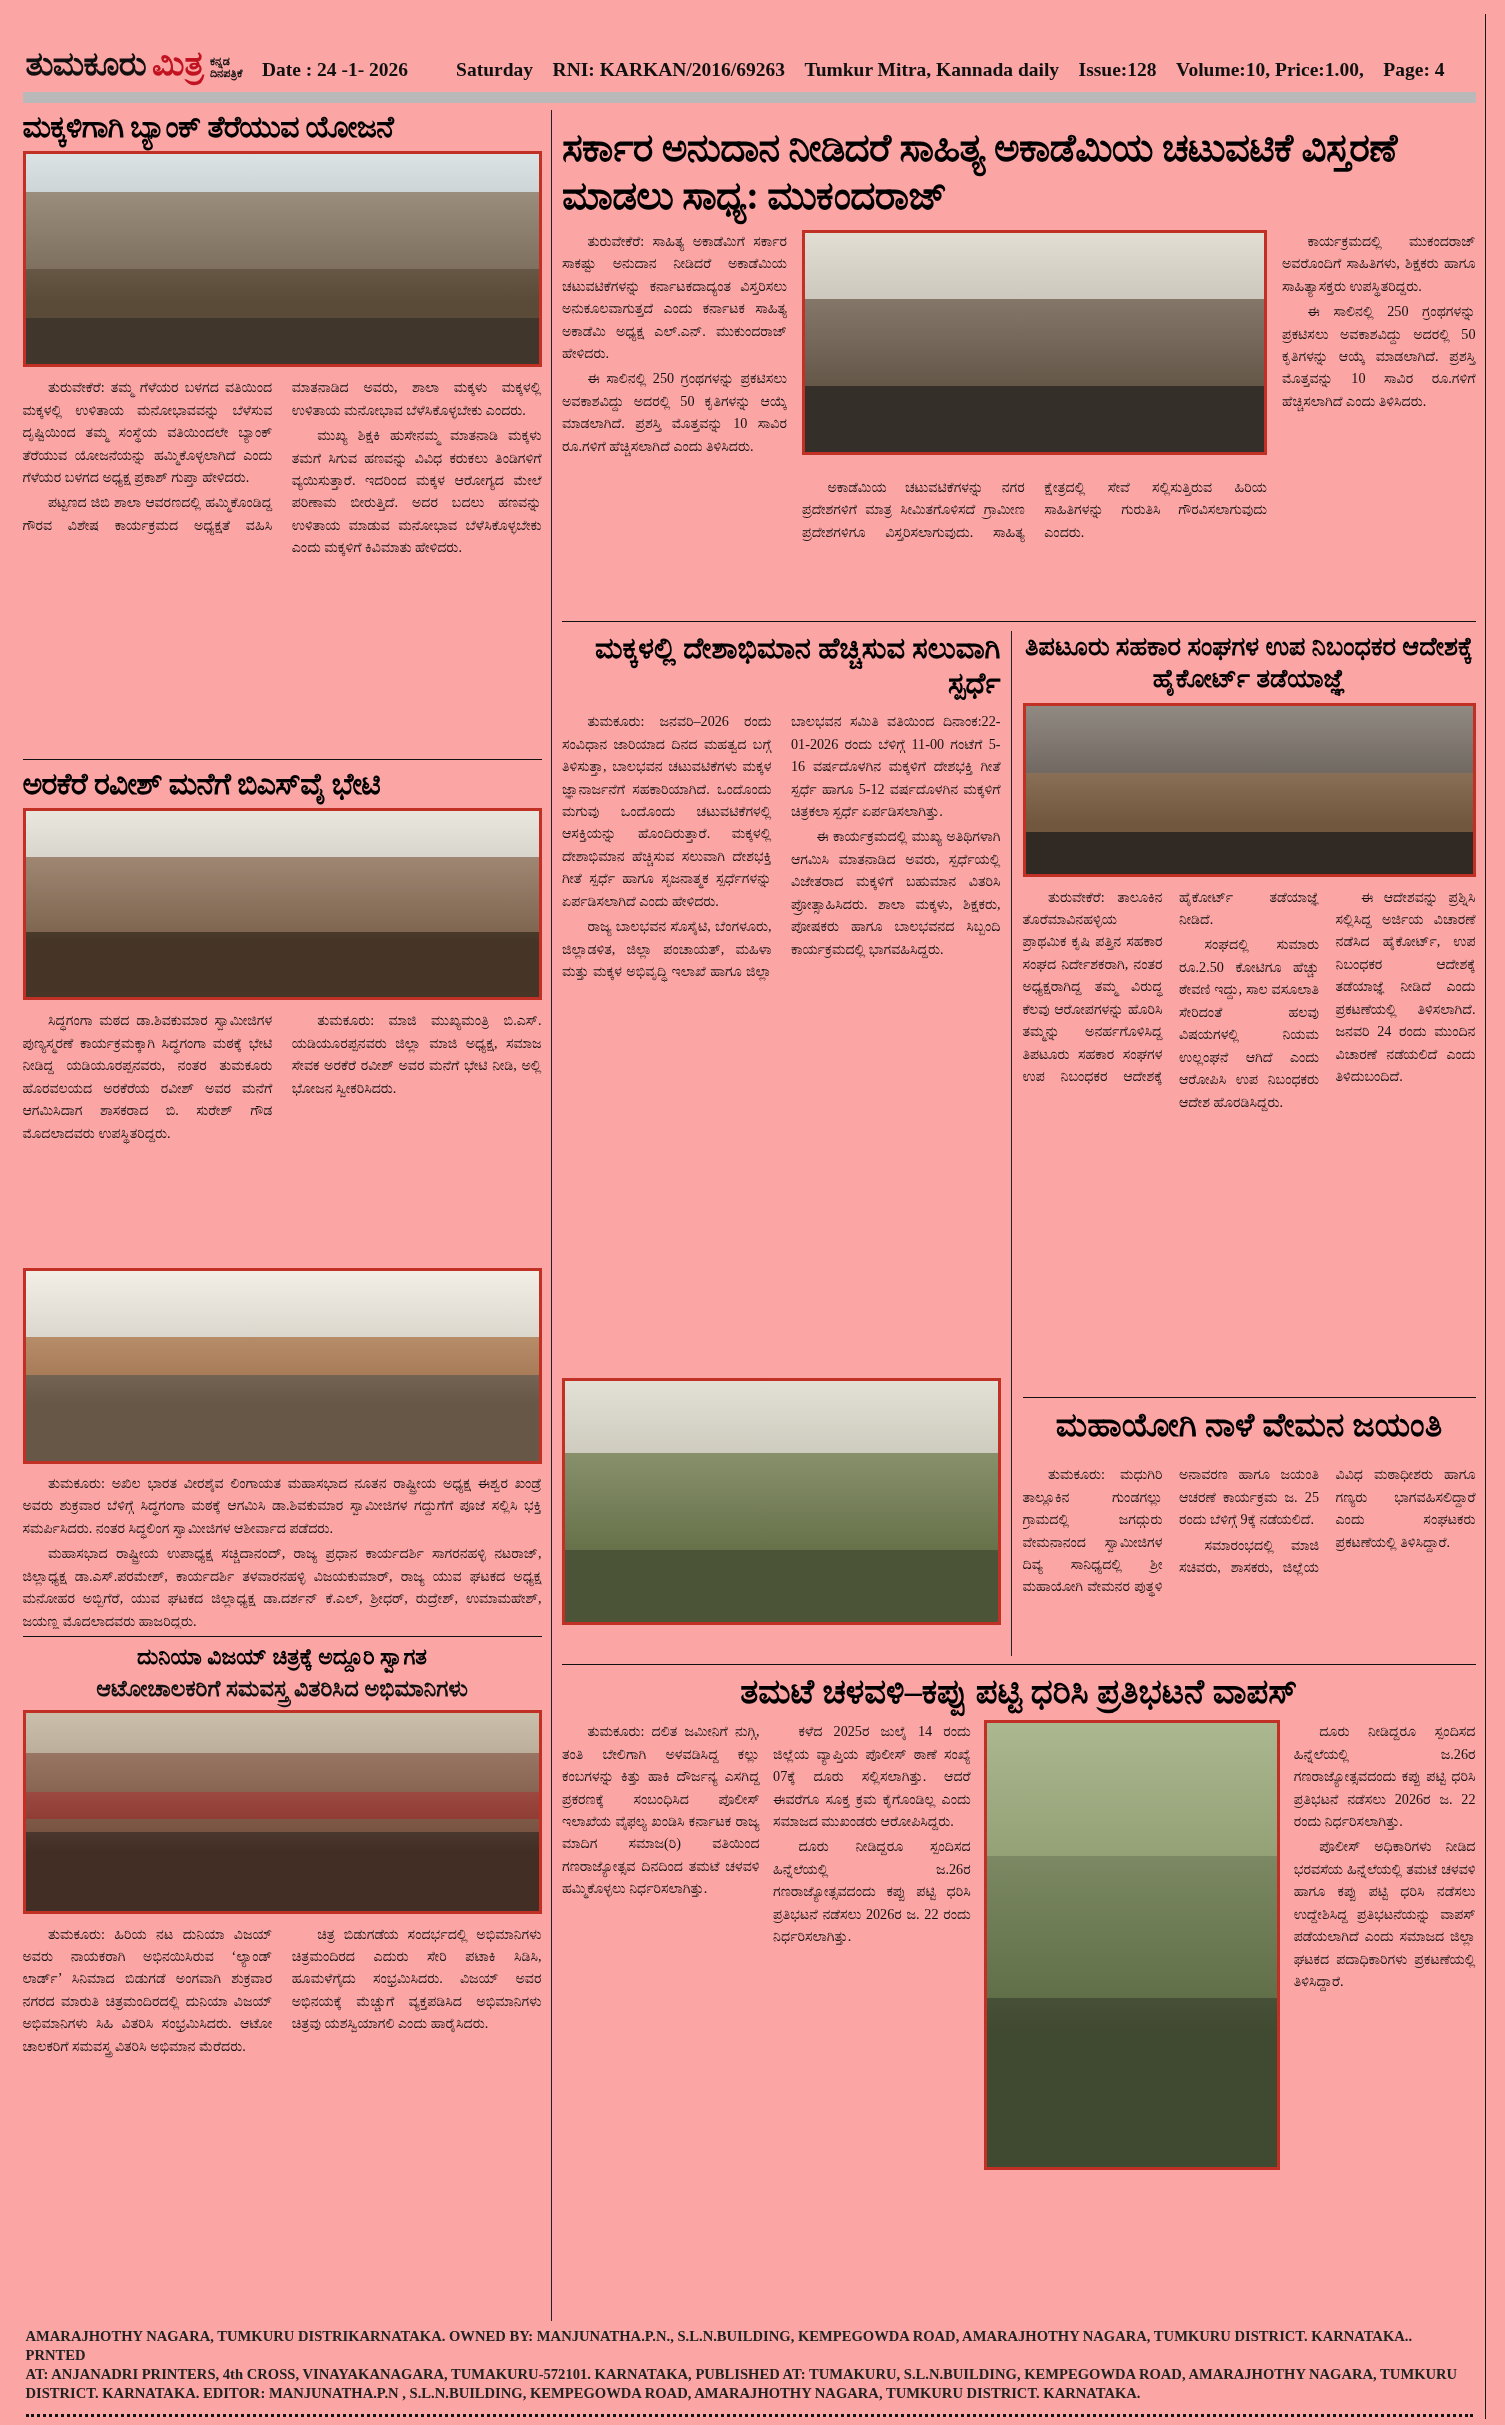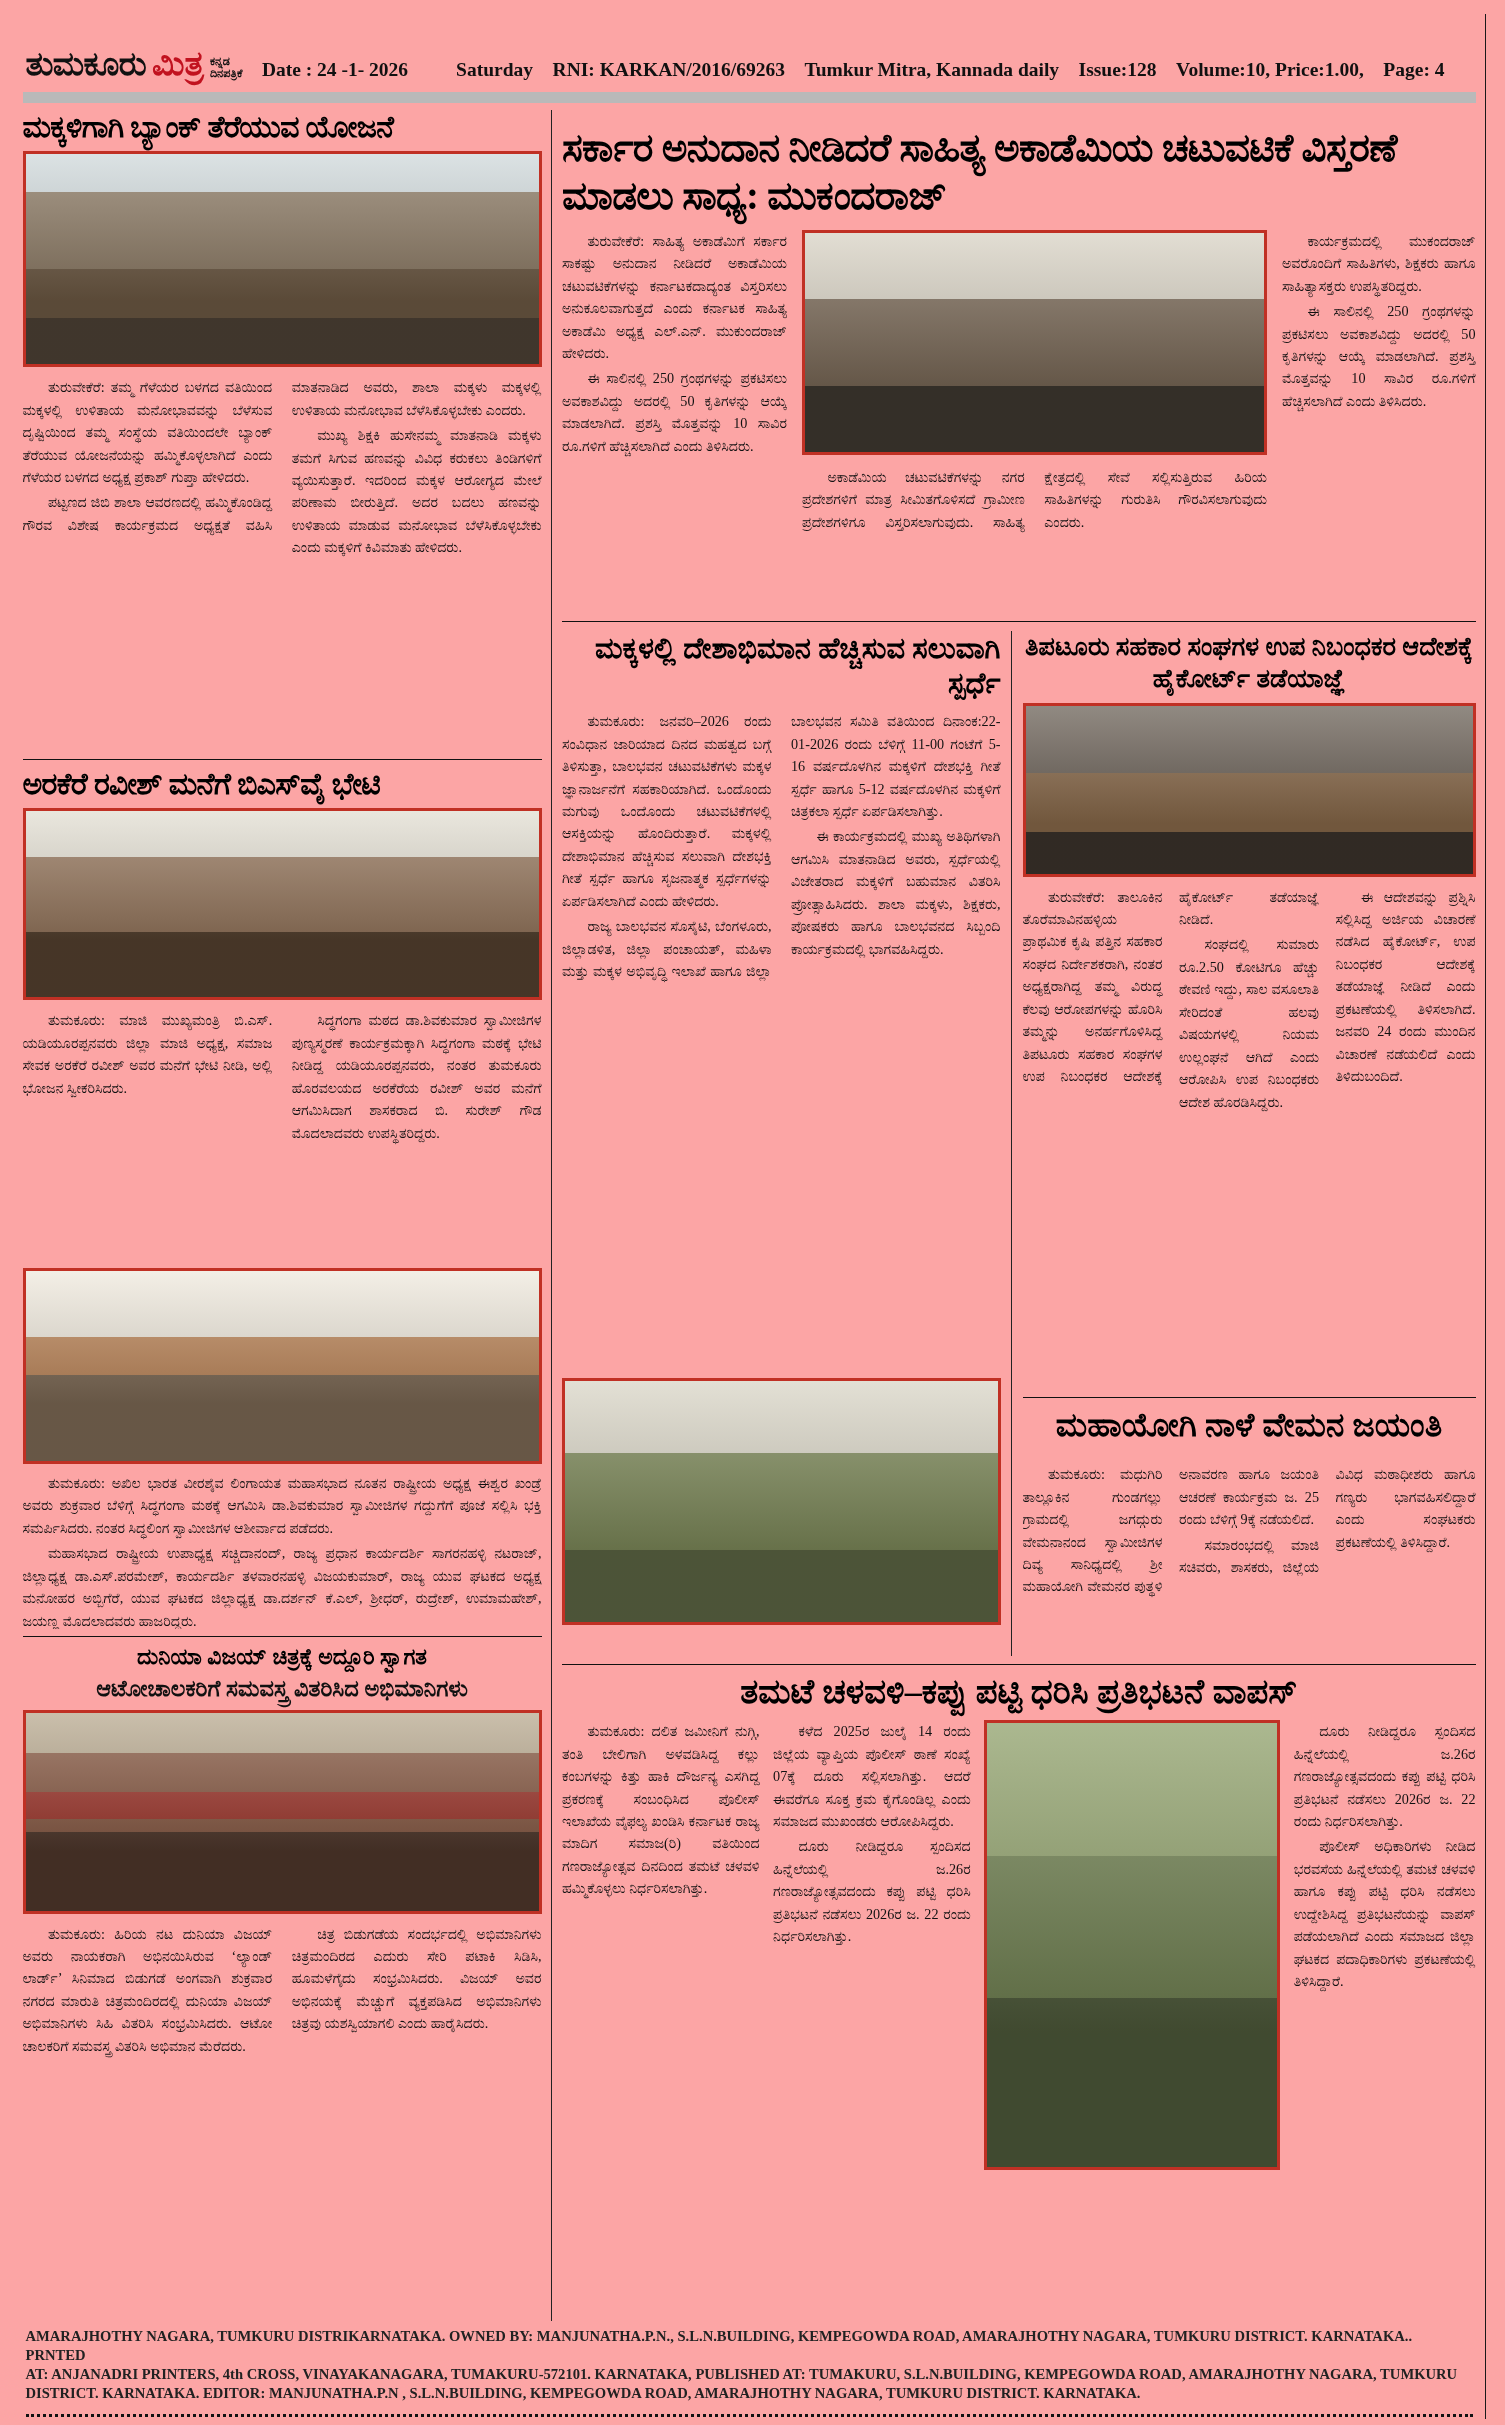--- a/index.html
+++ b/index.html
@@ -62,21 +62,21 @@
   .ph-table{ background:
       linear-gradient(180deg,#6c6258 0 40%, #8a6a4a 40% 75%, #3c332c 75%); }
   .ph-sapling{ background:
       linear-gradient(180deg,#d9d5c6 0 30%, #7e8a5a 30% 70%, #5d6644 70%); }
   .ph-garden{ background:
       linear-gradient(180deg,#8fa06a 0 30%, #6f8050 30% 62%, #4e5a3a 62%); }
   .ph-stripe{ position:absolute; left:0; right:0; height:14%; background:rgba(180,30,30,.55); top:40%; }
 
   
   .acad-grid{ display:grid; grid-template-columns: 225px 465px 1fr; gap:15px; margin-top:10.5px; }
-  .acad-grid .mid{ display:flex; flex-direction:column; gap:11px; }
+  .acad-grid .mid{ display:flex; flex-direction:column; gap:21px; }
 
   
   .midband{ display:grid; grid-template-columns: 450px 1fr; gap:0; margin-top:9px; }
   .midband .cellL{ padding-right:10.5px; border-right:0.7px solid #222; }
   .midband .cellR{ padding-left:10.5px; }
 
   
   .tam-grid{ display:grid; grid-template-columns: 1fr 1fr 296px 0.92fr; gap:13.5px; margin-top:9px; }
 
   .footer{ margin-top:auto; padding:6px 3px 1.5px 3px; }
@@ -122,22 +122,22 @@
           <p>ಮುಖ್ಯ ಶಿಕ್ಷಕಿ ಹುಸೇನಮ್ಮ ಮಾತನಾಡಿ ಮಕ್ಕಳು ತಮಗೆ ಸಿಗುವ ಹಣವನ್ನು ವಿವಿಧ ಕರುಕಲು ತಿಂಡಿಗಳಿಗೆ ವ್ಯಯಿಸುತ್ತಾರೆ. ಇದರಿಂದ ಮಕ್ಕಳ ಆರೋಗ್ಯದ ಮೇಲೆ ಪರಿಣಾಮ ಬೀರುತ್ತಿದೆ. ಅದರ ಬದಲು ಹಣವನ್ನು ಉಳಿತಾಯ ಮಾಡುವ ಮನೋಭಾವ ಬೆಳೆಸಿಕೊಳ್ಳಬೇಕು ಎಂದು ಮಕ್ಕಳಿಗೆ ಕಿವಿಮಾತು ಹೇಳಿದರು.</p>
         </div>
       </article>
 
       <hr class="rule">
 
       <article>
         <h1 class="hl-a">ಅರಕೆರೆ ರವೀಶ್ ಮನೆಗೆ ಬಿಎಸ್‌ವೈ ಭೇಟಿ</h1>
         <figure class="ph ph-bsy" style="height:192px; margin-top:7.5px;"></figure>
         <div class="bodytxt twocol clip" style="height:253px; margin-top:9px;">
+          <p>ಸಿದ್ಧಗಂಗಾ ಮಠದ ಡಾ.ಶಿವಕುಮಾರ ಸ್ವಾಮೀಜಿಗಳ ಪುಣ್ಯಸ್ಮರಣೆ ಕಾರ್ಯಕ್ರಮಕ್ಕಾಗಿ ಸಿದ್ಧಗಂಗಾ ಮಠಕ್ಕೆ ಭೇಟಿ ನೀಡಿದ್ದ ಯಡಿಯೂರಪ್ಪನವರು, ನಂತರ ತುಮಕೂರು ಹೊರವಲಯದ ಅರಕೆರೆಯ ರವೀಶ್ ಅವರ ಮನೆಗೆ ಆಗಮಿಸಿದಾಗ ಶಾಸಕರಾದ ಬಿ. ಸುರೇಶ್ ಗೌಡ ಮೊದಲಾದವರು ಉಪಸ್ಥಿತರಿದ್ದರು.</p>
           <p>ತುಮಕೂರು: ಮಾಜಿ ಮುಖ್ಯಮಂತ್ರಿ ಬಿ.ಎಸ್. ಯಡಿಯೂರಪ್ಪನವರು ಜಿಲ್ಲಾ ಮಾಜಿ ಅಧ್ಯಕ್ಷ, ಸಮಾಜ ಸೇವಕ ಅರಕೆರೆ ರವೀಶ್ ಅವರ ಮನೆಗೆ ಭೇಟಿ ನೀಡಿ, ಅಲ್ಲಿ ಭೋಜನ ಸ್ವೀಕರಿಸಿದರು.</p>
-          <p>ಸಿದ್ಧಗಂಗಾ ಮಠದ ಡಾ.ಶಿವಕುಮಾರ ಸ್ವಾಮೀಜಿಗಳ ಪುಣ್ಯಸ್ಮರಣೆ ಕಾರ್ಯಕ್ರಮಕ್ಕಾಗಿ ಸಿದ್ಧಗಂಗಾ ಮಠಕ್ಕೆ ಭೇಟಿ ನೀಡಿದ್ದ ಯಡಿಯೂರಪ್ಪನವರು, ನಂತರ ತುಮಕೂರು ಹೊರವಲಯದ ಅರಕೆರೆಯ ರವೀಶ್ ಅವರ ಮನೆಗೆ ಆಗಮಿಸಿದಾಗ ಶಾಸಕರಾದ ಬಿ. ಸುರೇಶ್ ಗೌಡ ಮೊದಲಾದವರು ಉಪಸ್ಥಿತರಿದ್ದರು.</p>
         </div>
         <figure class="ph ph-garland" style="height:196px; margin-top:6px;"></figure>
         <div class="bodytxt clip" style="height:157px; margin-top:7.5px;">
           <p>ತುಮಕೂರು: ಅಖಿಲ ಭಾರತ ವೀರಶೈವ ಲಿಂಗಾಯತ ಮಹಾಸಭಾದ ನೂತನ ರಾಷ್ಟ್ರೀಯ ಅಧ್ಯಕ್ಷ ಈಶ್ವರ ಖಂಡ್ರೆ ಅವರು ಶುಕ್ರವಾರ ಬೆಳಿಗ್ಗೆ ಸಿದ್ಧಗಂಗಾ ಮಠಕ್ಕೆ ಆಗಮಿಸಿ ಡಾ.ಶಿವಕುಮಾರ ಸ್ವಾಮೀಜಿಗಳ ಗದ್ದುಗೆಗೆ ಪೂಜೆ ಸಲ್ಲಿಸಿ ಭಕ್ತಿ ಸಮರ್ಪಿಸಿದರು. ನಂತರ ಸಿದ್ಧಲಿಂಗ ಸ್ವಾಮೀಜಿಗಳ ಆಶೀರ್ವಾದ ಪಡೆದರು.</p>
           <p>ಮಹಾಸಭಾದ ರಾಷ್ಟ್ರೀಯ ಉಪಾಧ್ಯಕ್ಷ ಸಚ್ಚಿದಾನಂದ್, ರಾಜ್ಯ ಪ್ರಧಾನ ಕಾರ್ಯದರ್ಶಿ ಸಾಗರನಹಳ್ಳಿ ನಟರಾಜ್, ಜಿಲ್ಲಾಧ್ಯಕ್ಷ ಡಾ.ಎಸ್.ಪರಮೇಶ್, ಕಾರ್ಯದರ್ಶಿ ತಳವಾರನಹಳ್ಳಿ ವಿಜಯಕುಮಾರ್, ರಾಜ್ಯ ಯುವ ಘಟಕದ ಅಧ್ಯಕ್ಷ ಮನೋಹರ ಅಬ್ಬಿಗೆರೆ, ಯುವ ಘಟಕದ ಜಿಲ್ಲಾಧ್ಯಕ್ಷ ಡಾ.ದರ್ಶನ್ ಕೆ.ಎಲ್, ಶ್ರೀಧರ್, ರುದ್ರೇಶ್, ಉಮಾಮಹೇಶ್, ಜಯಣ್ಣ ಮೊದಲಾದವರು ಹಾಜರಿದ್ದರು.</p>
         </div>
       </article>
 
       <hr class="rule">
 

